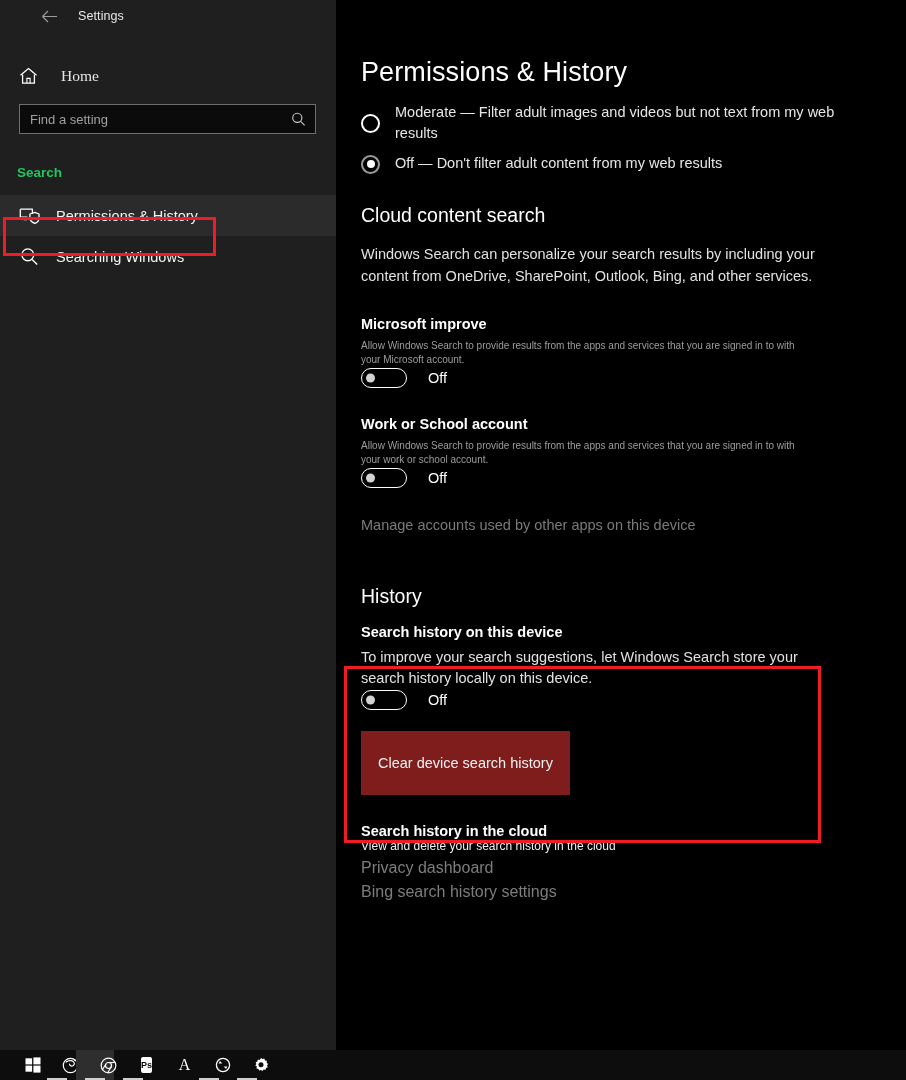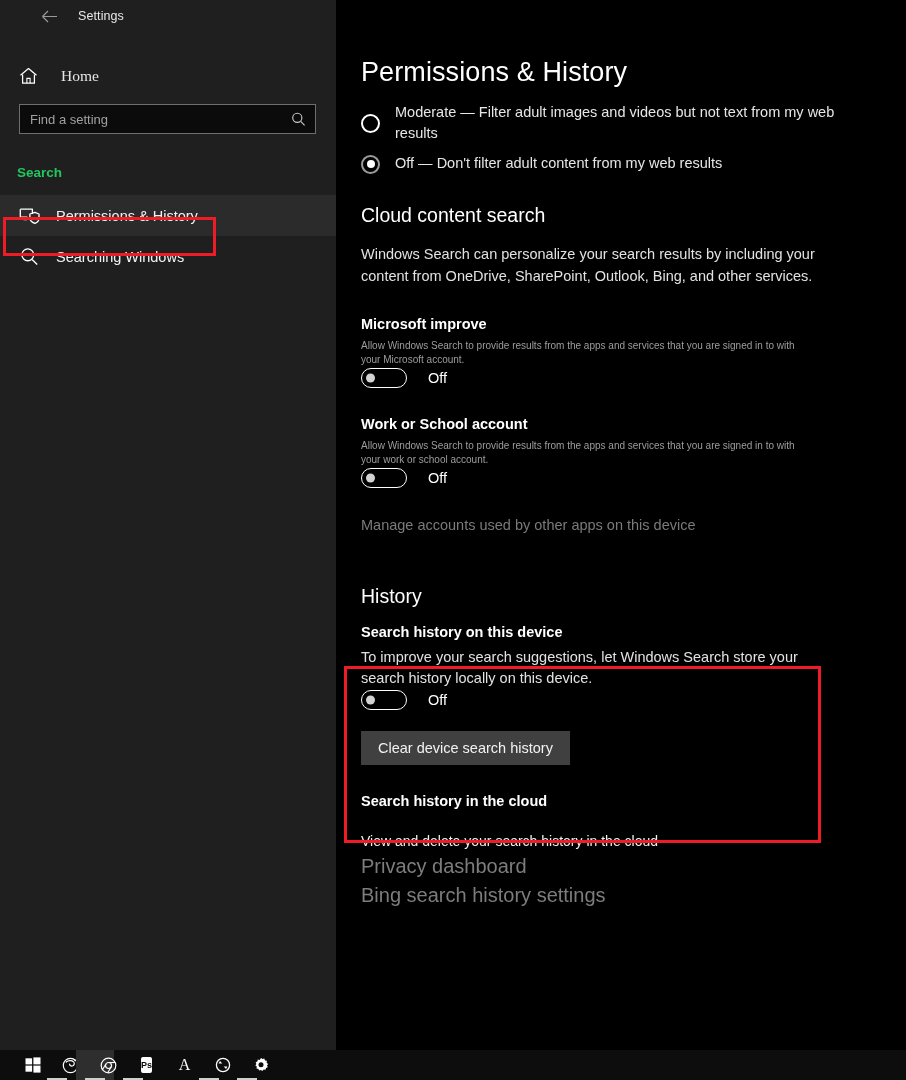--- a/index.html
+++ b/index.html
@@ -261,41 +261,40 @@
   .dim-link {
     color: #7a7a7a;
     font-size: 14.5px;
     margin-top: 29px;
     display: inline-block;
     cursor: pointer;
   }
 
   .link-strong {
     color: #f0f0f0;
-    font-size: 14px;
-    margin-top: 24px;
+    font-size: 12px;
     display: block;
     cursor: pointer;
   }
   .link-sub {
     color: #7d7d7d;
-    font-size: 20px;
+    font-size: 16px;
     margin-top: 6px;
     display: block;
     cursor: pointer;
   }
 
   .btn-clear {
     margin-top: 21px;
-    background: #404040;
+    background: #7f1d1d;
     color: #f2f2f2;
     border: none;
     font-family: "Liberation Sans", sans-serif;
     font-size: 14.5px;
-    padding: 9px 17px;
+    padding: 24px 17px;
     cursor: pointer;
     display: inline-block;
   }
 
   
   .anno-history {
     position: absolute;
     left: 344px;
     top: 666px;
     width: 477px;

